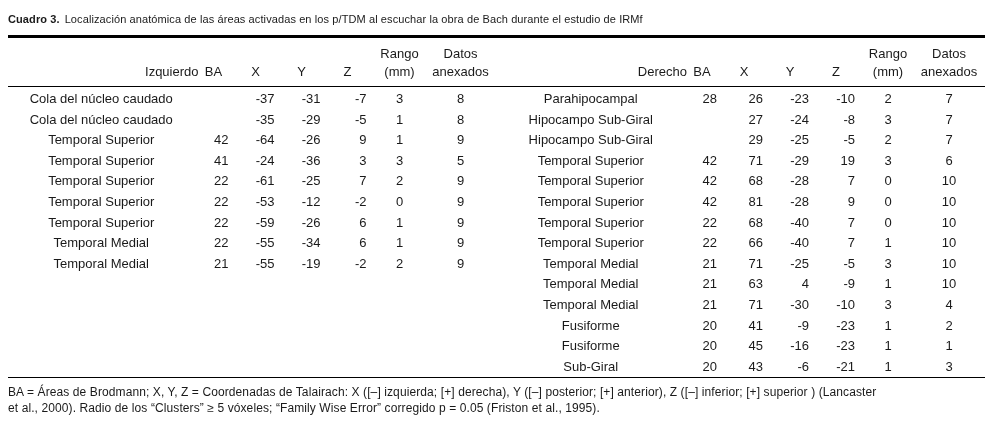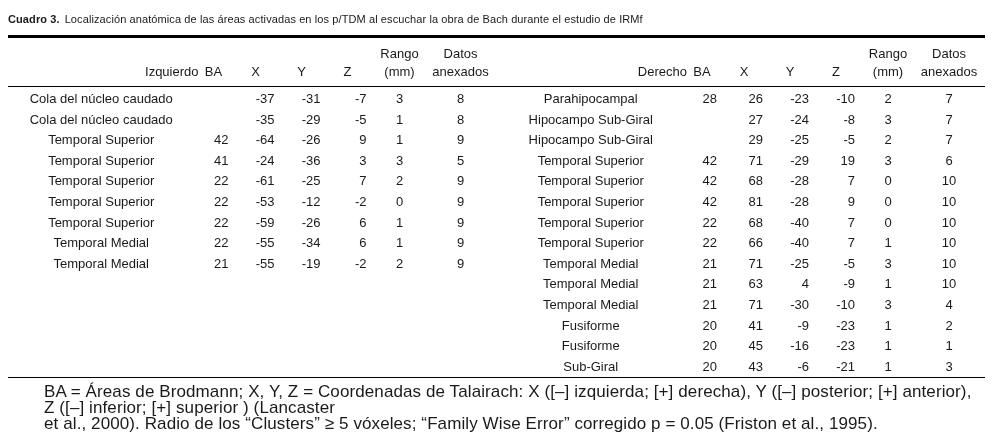--- a/index.html
+++ b/index.html
@@ -39,21 +39,21 @@
   th.ctr { text-align: center; margin-left: 28px; }
 
   td { line-height: 20.6px; white-space: nowrap; overflow: hidden; }
   td.region { text-align: center; padding-right: 4px; }
   td.num { text-align: right; padding-right: 8px; }
   td.ctr { text-align: center; }
   tbody tr:first-child td { padding-top: 2px; }
 
   .table-right th.region, .table-right td.region { padding-left: 2px; }
 
-  .footnote { font-size: 17px; line-height: 16px; padding-top: 6px; letter-spacing: 0.1px; margin-left: 36px; }
+  .footnote { font-size: 12px; line-height: 16px; padding-top: 6px; letter-spacing: 0.1px; }
 </style>
 </head>
 <body>
 
 <div class="page">
 
   <div class="title">
     <span class="bold">Cuadro 3.</span><span>Localización anatómica de las áreas activadas en los p/TDM al escuchar la obra de Bach durante el estudio de IRMf</span>
   </div>
 

